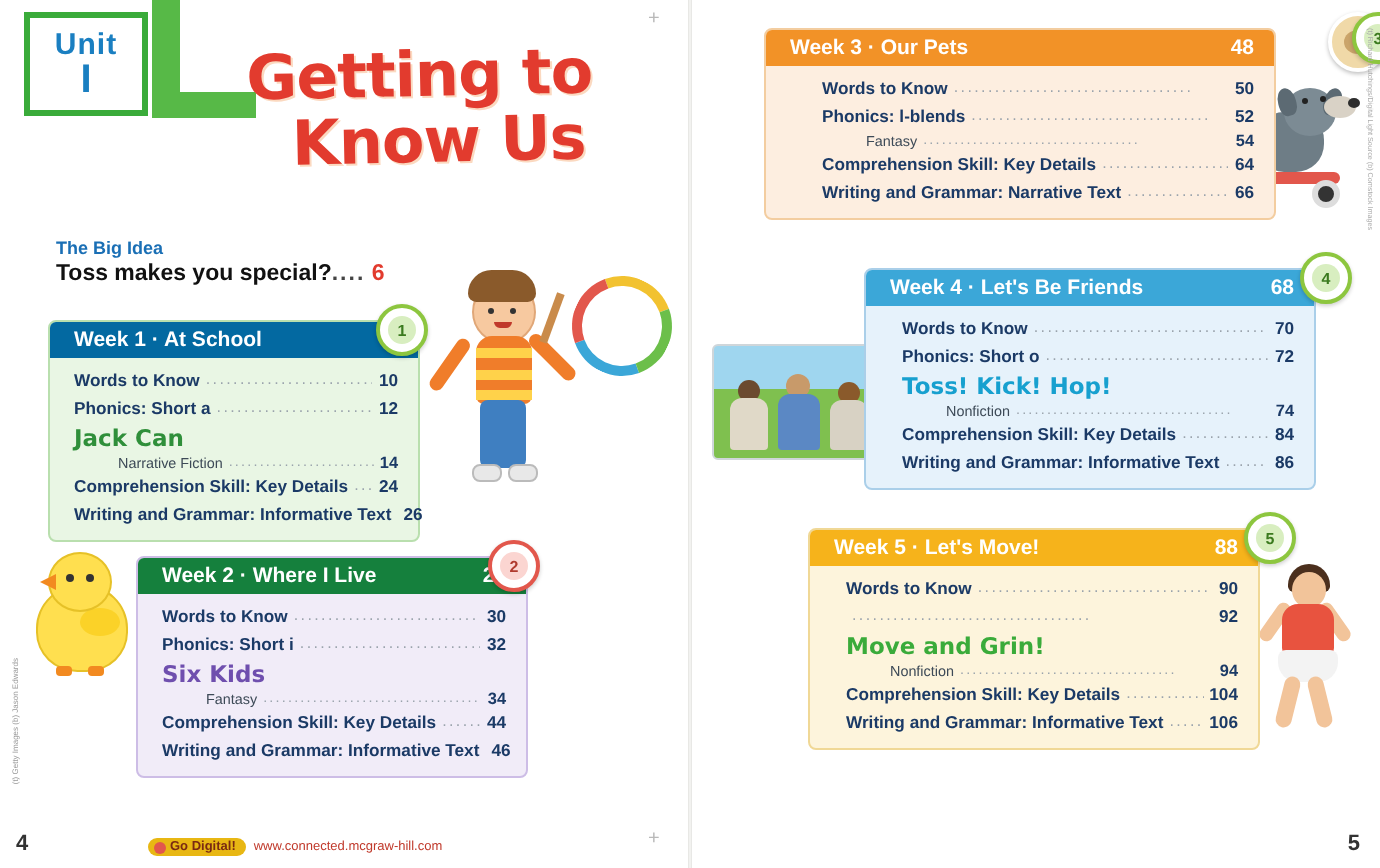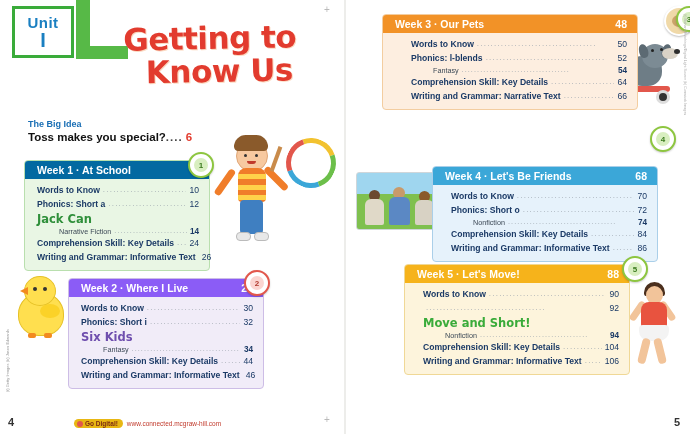--- a/index.html
+++ b/index.html
@@ -152,21 +152,21 @@
   .row .lead {
     flex: 1;
     margin: 0 3px;
     overflow: hidden;
     color: #9aa3ac;
     font-size: 8px;
     letter-spacing: 1.2px;
     position: relative;
     top: -1px;
   }
-  .row .num { font-weight: normal; color: #1b3a66; text-align: right; }
+  .row .num { font-weight: bold; color: #1b3a66; text-align: right; }
   .sel-title {
     font-family: "DejaVu Sans", sans-serif;
     font-weight: bold;
     font-size: 11.5px;
     line-height: 14px;
     margin-top: 1px;
   }
   .genre-row {
     display: flex;
     align-items: baseline;
@@ -185,21 +185,21 @@
     position: relative;
     top: -1px;
   }
   .genre-row .num { font-weight: bold; font-size: 8.2px; color: #1b3a66; }
 
   
   .c-green  { background: #e9f6e4; border: 1px solid #b9dfae; }
   .c-green  .card-head { background: #0369a1; }
   .c-green  .sel-title { color: #2f8f3a; }
   .c-purple { background: #f1ecf8; border: 1px solid #cdbde6; }
-  .c-purple .card-head { background: #8b5cf6; }
+  .c-purple .card-head { background: #15803d; }
   .c-purple .sel-title { color: #6f4fae; }
   .c-orange { background: #fdeee0; border: 1px solid #f3cda0; }
   .c-orange .card-head { background: #f29227; }
   .c-orange .sel-title { color: #1a7fc1; }
   .c-blue   { background: #e6f2fb; border: 1px solid #aacfe9; }
   .c-blue   .card-head { background: #3ba7d8; }
   .c-blue   .sel-title { color: #17a0cf; }
   .c-yellow { background: #fdf4dc; border: 1px solid #f0d896; }
   .c-yellow .card-head { background: #f6b31b; }
   .c-yellow .sel-title { color: #3aab3a; }
@@ -601,36 +601,37 @@
 
   <div class="photo-kids" style="position:absolute; left:356px; top:172px;">
     <div class="pk-head" style="left:12px; bottom:28px; width:11px; height:11px; background:#6b4a2f;"></div>
     <div class="pk-kid" style="left:8px; width:19px; height:26px; background:#e0d9c8;"></div>
     <div class="pk-head" style="left:36px; bottom:30px; width:12px; height:12px; background:#c89a6a;"></div>
     <div class="pk-kid" style="left:32px; width:21px; height:28px; background:#5b88c4;"></div>
     <div class="pk-head" style="left:62px; bottom:27px; width:11px; height:11px; background:#8a5a2b;"></div>
     <div class="pk-kid" style="left:58px; width:19px; height:25px; background:#d8d2c4;"></div>
   </div>
 
-  <div class="card c-blue" style="left:432px; top:134px; width:226px;margin-top:32px;">
+  <div class="card c-blue" style="left:432px; top:134px; width:226px;">
     <div class="card-head">
       <span>Week 4 · Let's Be Friends</span>
       <span class="pg">68</span>
     </div>
     <div class="card-body" style="padding-left:18px;">
       <div class="row">
         <span class="lbl">Words to Know</span>
         <span class="lead">...................................</span>
         <span class="num">70</span>
       </div>
       <div class="row">
         <span class="lbl">Phonics: Short o</span>
         <span class="lead">...................................</span>
         <span class="num">72</span>
       </div>
+      <div class="sel-title">Toss! Kick! Hop!</div>
       <div class="genre-row">
         <span>Nonfiction</span>
         <span class="lead">...................................</span>
         <span class="num">74</span>
       </div>
       <div class="row">
         <span class="lbl">Comprehension Skill: Key Details</span>
         <span class="lead">...................................</span>
         <span class="num">84</span>
       </div>
@@ -664,21 +665,21 @@
     <div class="card-body" style="padding-left:18px;">
       <div class="row">
         <span class="lbl">Words to Know</span>
         <span class="lead">...................................</span>
         <span class="num">90</span>
       </div>
       <div class="row">
         <span class="lead">...................................</span>
         <span class="num">92</span>
       </div>
-      <div class="sel-title">Move and Short!</div>
+      <div class="sel-title">Move and Grin!</div>
       <div class="genre-row">
         <span>Nonfiction</span>
         <span class="lead">...................................</span>
         <span class="num">94</span>
       </div>
       <div class="row">
         <span class="lbl">Comprehension Skill: Key Details</span>
         <span class="lead">...................................</span>
         <span class="num">104</span>
       </div>

